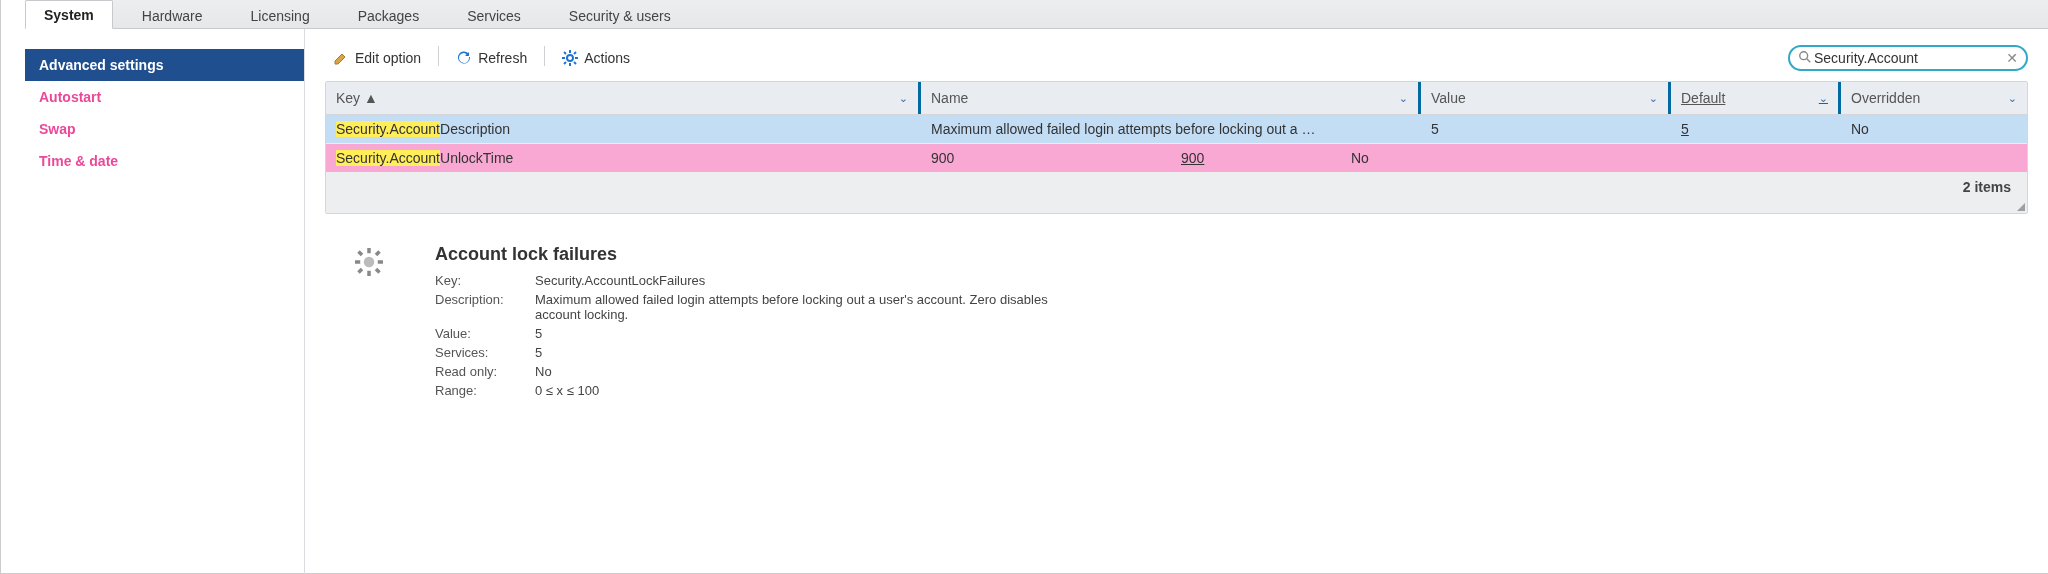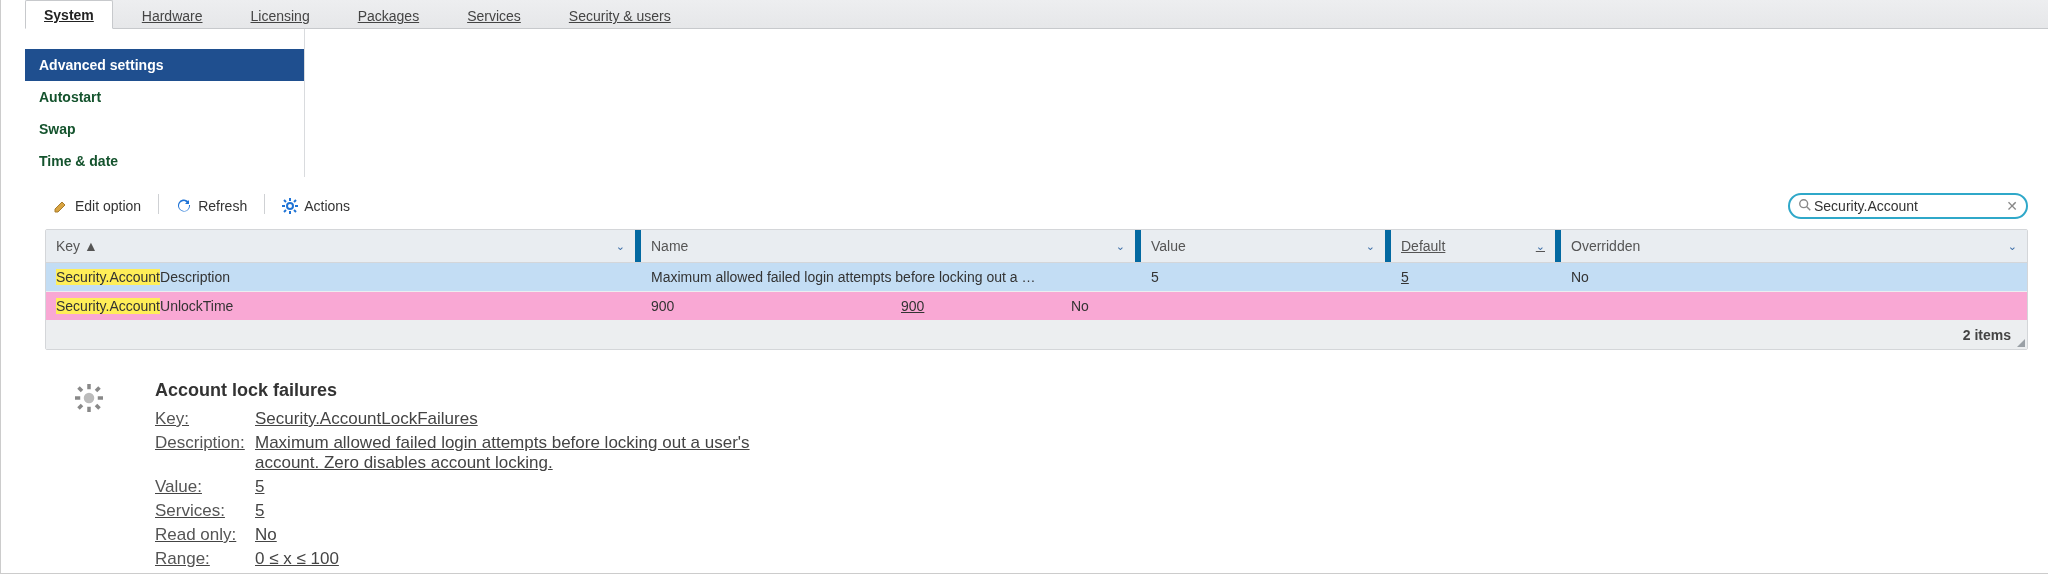--- a/index.html
+++ b/index.html
@@ -30,54 +30,52 @@
   .tab {
     padding: 6px 18px 5px 18px;
     font-size: 14px;
     color: #444;
     cursor: pointer;
     border: 1px solid transparent;
     border-bottom: none;
     position: relative;
     top: 1px;
     margin-right: 10px;
-    text-decoration: underline;
   }
   .tab.active {
     background: #fff;
     border-color: #c7c9cc;
     border-bottom: 1px solid #fff;
     border-radius: 2px 2px 0 0;
     font-weight: bold;
     color: #222;
   }
 
   
   .body {
     display: flex;
     height: calc(100% - 28px);
-    flex-direction: column;
   }
   .sidebar {
     width: 280px;
     border-right: 1px solid #d9dbde;
     box-sizing: border-box;
     padding-top: 20px;
   }
   .side-item {
     padding: 8px 14px;
     color: #444;
     font-weight: bold;
     cursor: pointer;
   }
   .side-item.active {
     background: #1f4f8f;
     color: #fff;
   }
-  .side-item.normal { font-weight: bold; color:#14532d; }
+  .side-item.normal { font-weight: bold; color:#ec4899; }
 
   .main {
     flex: 1;
     padding: 16px 20px 0 20px;
     display: flex;
     flex-direction: column;
   }
 
   
   .toolbar-row {
@@ -117,21 +115,21 @@
     border-radius:2px;
   }
   .grid-head {
     display:flex;
     background:#e9edf1;
     border-bottom:1px solid #d4d6d9;
     font-size:14px; color:#555;
   }
   .grid-head .col {
     padding:8px 10px;
-    border-right:6px solid #0369a1;
+    border-right:3px solid #0369a1;
     display:flex; align-items:center; justify-content:space-between;
     box-sizing:border-box;
   }
   .grid-head .col:last-child{border-right:none;}
   .chev { color:#3b6ea8; font-size:11px; }
   .grid-row {
     display:flex;
     border-bottom:1px solid #eceef0;
     font-size:14px; color:#333;
     background:#f9a8d4;
@@ -144,21 +142,21 @@
   }
   .col-key{width:595px;}
   .col-name{width:500px;}
   .col-value{width:250px;}
   .col-default{width:170px;text-decoration:underline;}
   .col-over{flex:1;}
   .hl { background:#ffee58; }
   .grid-footer{
     background:#eceef0;
     text-align:right;
-    padding:6px 16px 6px 10px;
+    padding:6px 16px 18px 10px;
     font-weight:bold;
     color:#444;
     position:relative;
   }
   .grid-footer:after{
     content:"";
     position:absolute; right:2px; bottom:2px;
     width:0;height:0;
     border-left:8px solid transparent;
     border-bottom:8px solid #9aa0a6;
@@ -167,21 +165,21 @@
   
   .detail {
     display:flex;
     margin-top:30px;
     gap:40px;
   }
   .detail-icon { width:40px; padding-left:30px; padding-top:4px; }
   .detail-body h2 {
     margin:0 0 8px 0; font-size:18px; color:#333;
   }
-  .kv { display:flex; font-size:17px; color:#444; margin:4px 0;text-decoration:underline; }
+  .kv { display:flex; font-size:13px; color:#444; margin:4px 0; }
   .kv .k { width:100px; color:#555; }
   .kv .v { max-width:520px; }
 </style>
 </head>
 <body>
 
 <div class="frame">
 
   <div class="tabstrip">
     <div class="tab active">System</div>

